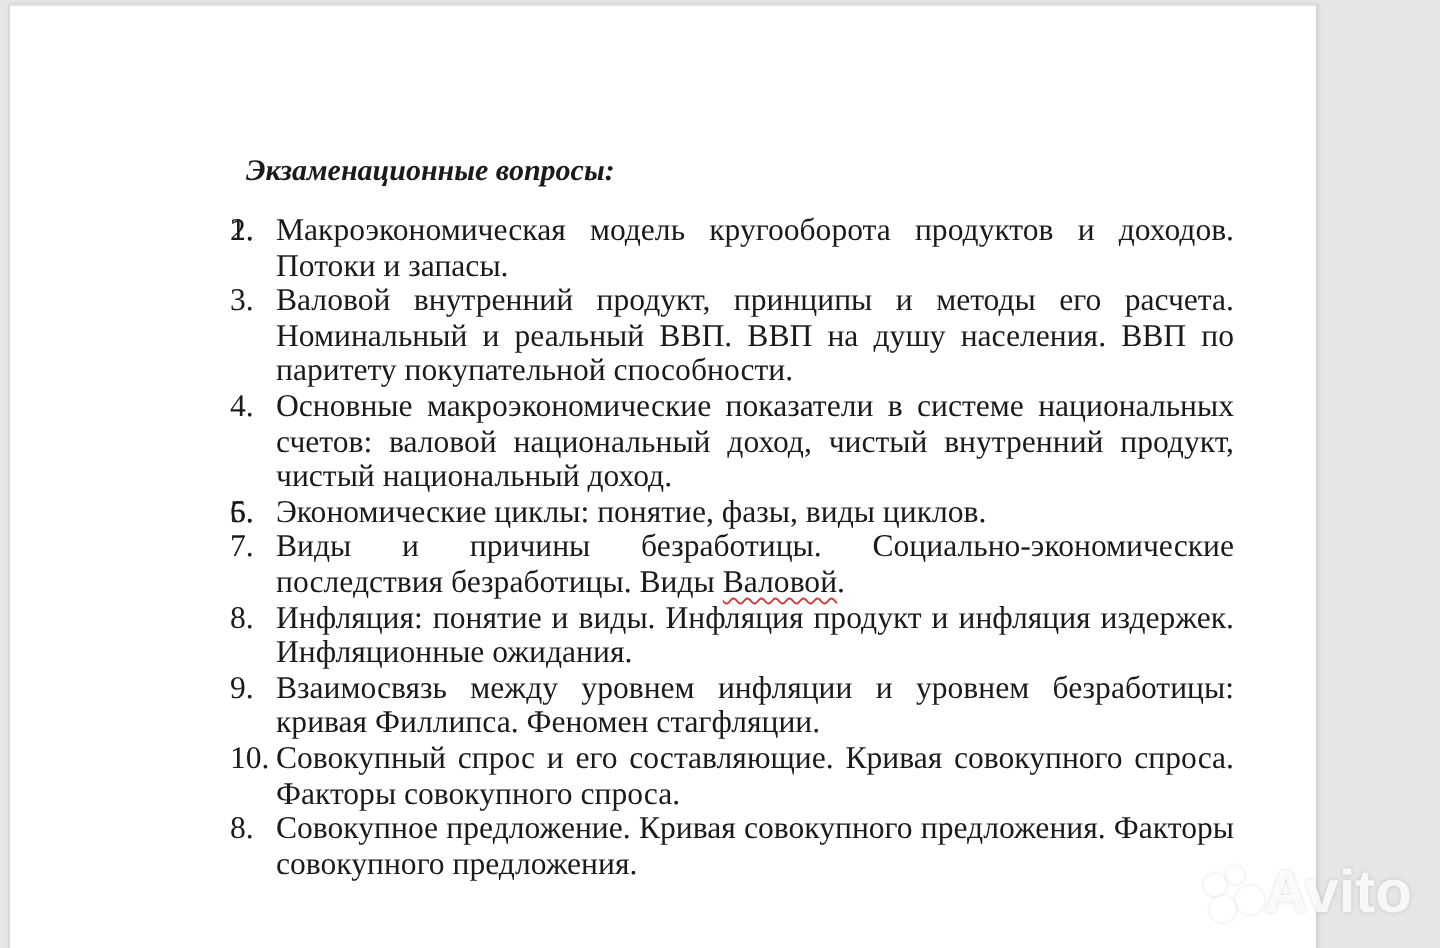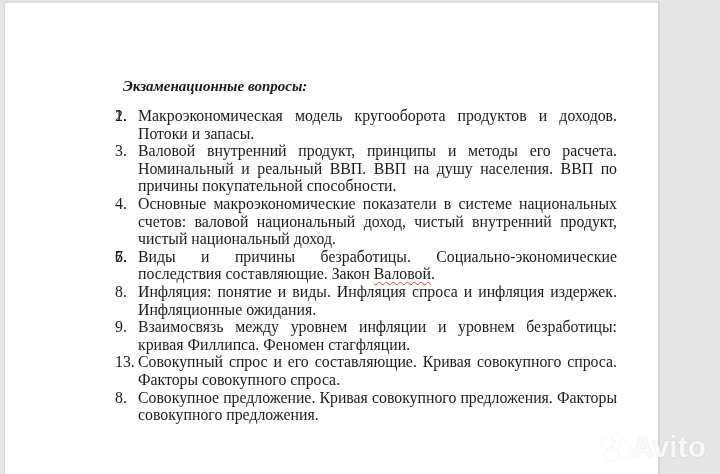--- a/index.html
+++ b/index.html
@@ -16,28 +16,28 @@
 </style>
 </head>
 <body>
 
 <div class="page">
   <div class="heading">Экзаменационные вопросы:</div>
 
   <ol class="list">
     <li class="item"><span class="num">1.</span></li>
     <li class="item"><span class="num">2.</span><span>Макроэкономическая модель кругооборота продуктов и доходов. Потоки и запасы.</span></li>
-    <li class="item"><span class="num">3.</span><span>Валовой внутренний продукт, принципы и методы его расчета. Номинальный и реальный ВВП. ВВП на душу населения. ВВП по причины покупательной способности.</span></li>
+    <li class="item"><span class="num">3.</span><span>Валовой внутренний продукт, принципы и методы его расчета. Номинальный и реальный ВВП. ВВП на душу населения. ВВП по паритету покупательной способности.</span></li>
     <li class="item"><span class="num">4.</span><span>Основные макроэкономические показатели в системе национальных счетов: валовой национальный доход, чистый внутренний продукт, чистый национальный доход.</span></li>
     <li class="item"><span class="num">5.</span></li>
-    <li class="item"><span class="num">6.</span></li>
-    <li class="item"><span class="num">7.</span><span>Виды и причины безработицы. Социально-экономические последствия составляющие. Закон </span><span class="squiggle">Валовой</span><span>.</span></li>
-    <li class="item"><span class="num">8.</span><span> Инфляция: понятие и виды. Инфляция спроса и инфляция издержек. Инфляционные ожидания.</span></li>
+    <li class="item"><span class="num">6.</span><span>Экономические циклы: понятие, фазы, виды циклов.</span></li>
+    <li class="item"><span class="num">7.</span><span>Виды и причины безработицы. Социально-экономические последствия безработицы. Виды </span><span class="squiggle">Валовой</span><span>.</span></li>
+    <li class="item"><span class="num">8.</span><span> Инфляция: понятие и виды. Инфляция продукт и инфляция издержек. Инфляционные ожидания.</span></li>
     <li class="item"><span class="num">9.</span><span> Взаимосвязь между уровнем инфляции и уровнем безработицы: кривая Филлипса. Феномен стагфляции.</span></li>
-    <li class="item"><span class="num">13.</span><span>Совокупный спрос и его составляющие. Кривая совокупного спроса. Факторы совокупного спроса.</span></li>
+    <li class="item"><span class="num">10.</span><span>Совокупный спрос и его составляющие. Кривая совокупного спроса. Факторы совокупного спроса.</span></li>
     <li class="item"><span class="num">8.</span><span>Совокупное предложение. Кривая совокупного предложения. Факторы совокупного предложения.</span></li>
   </ol>
 </div>
 
 <div class="watermark">
   <div class="dots">
     <span style="left:0;top:4px;width:11px;height:11px;"></span>
     <span style="left:11px;top:0;width:9px;height:9px;"></span>
     <span style="left:3px;top:15px;width:13px;height:13px;"></span>
     <span style="left:16px;top:10px;width:14px;height:14px;"></span>

